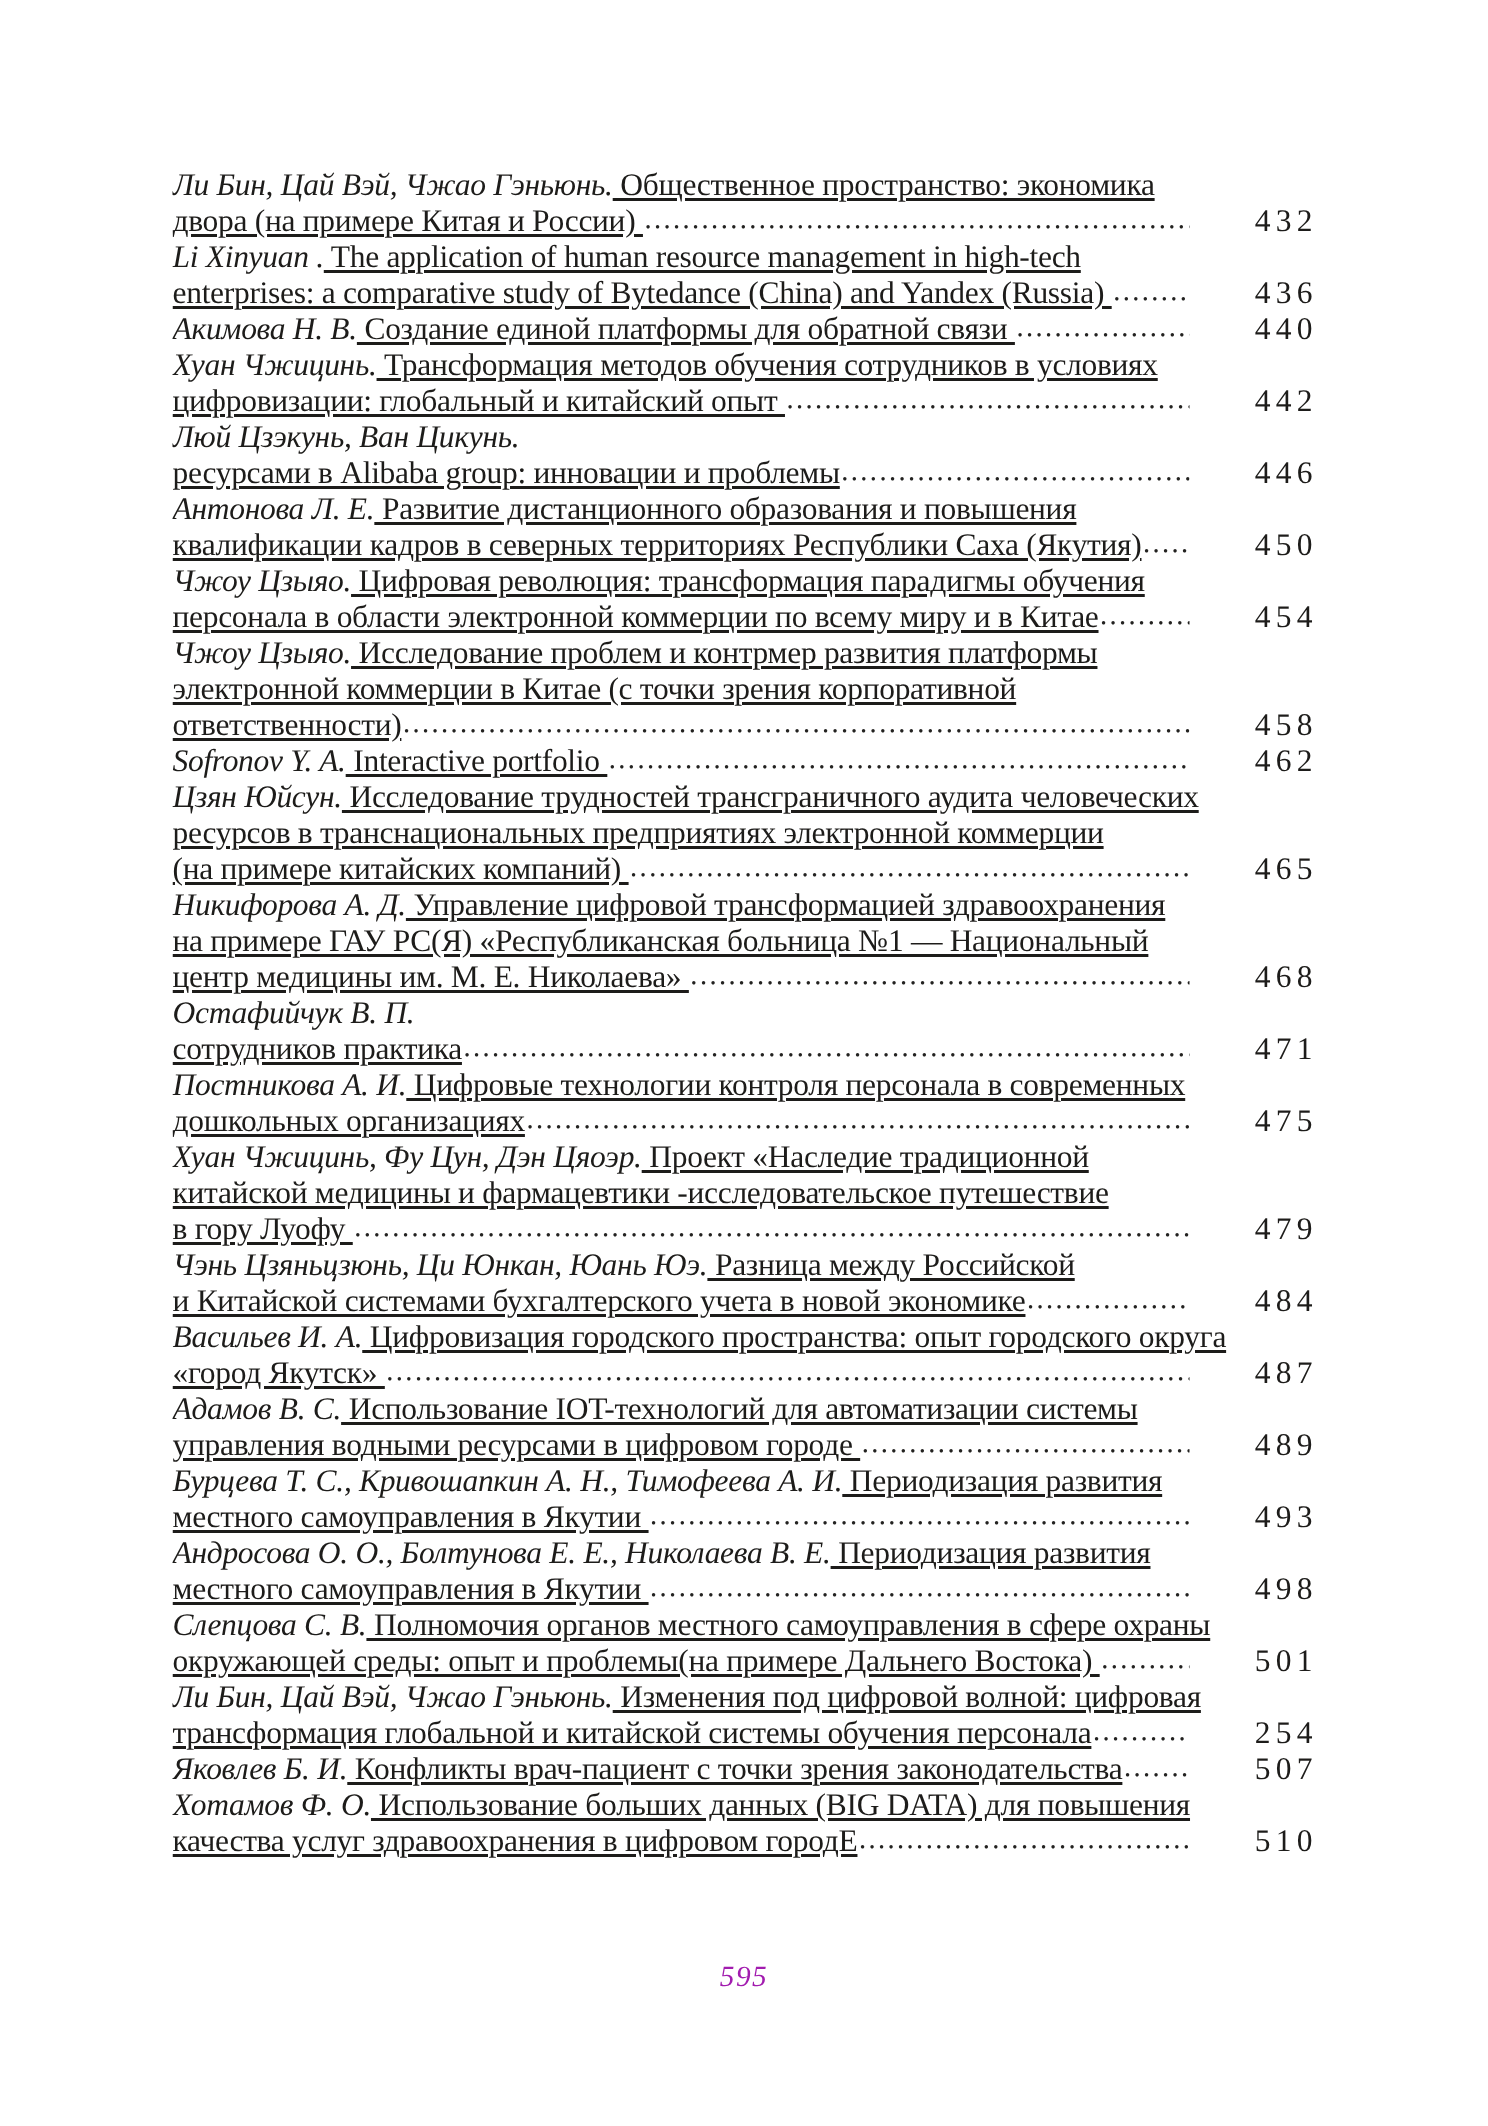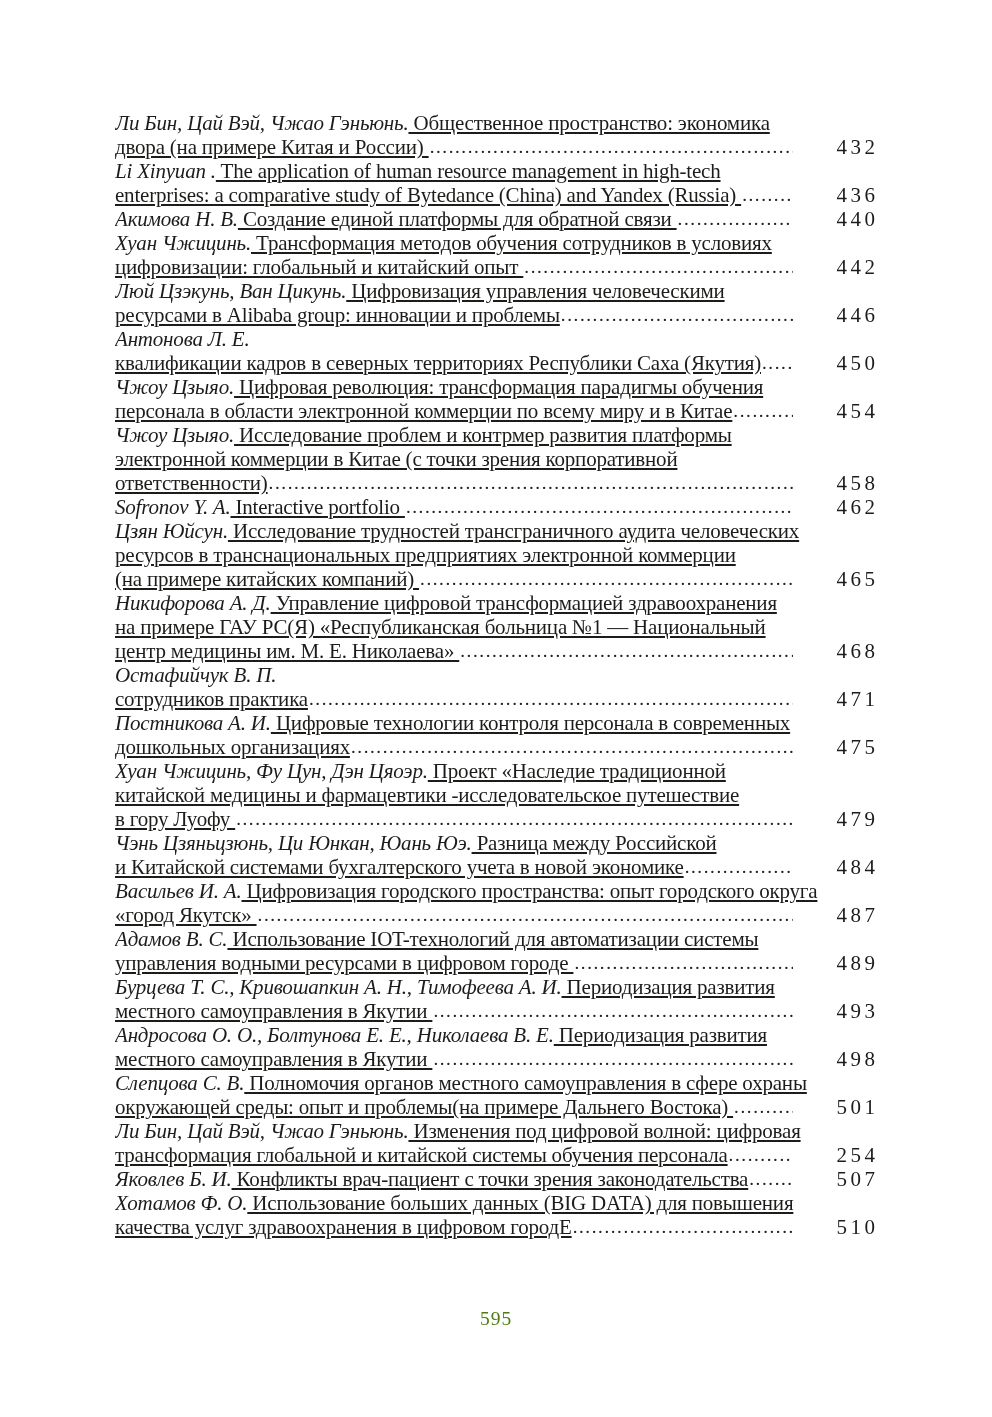--- a/index.html
+++ b/index.html
@@ -35,21 +35,22 @@
     padding: 0 1px 0 1px;
     color: #232220;
   }
   .pg { flex: 0 0 auto; letter-spacing: 3.5px; margin-right: -3.5px; margin-left: 44px; }
   .folio {
     position: absolute;
     top: 1308px; left: 0; width: 992px;
     text-align: center;
     font-size: 19.5px;
     letter-spacing: 1px;
-    color: #4d7c0f;
+    color: #a21caf;
+    font-style: italic;
   }
 </style>
 </head>
 <body>
 
 <div class="page">
   <main class="toc" id="toc">
       <div class="line">
         <span class="authors">Ли Бин, Цай Вэй, Чжао Гэньюнь.</span>
         <span class="text"> Общественное пространство: экономика</span>
@@ -78,29 +79,29 @@
         <span class="authors">Хуан Чжицинь.</span>
         <span class="text"> Трансформация методов обучения сотрудников в условиях</span>
       </div>
       <div class="line">
         <span class="text">цифровизации: глобальный и китайский опыт </span>
         <span class="leader">........................................................................................................................................................................................................</span>
         <span class="pg">442</span>
       </div>
       <div class="line">
         <span class="authors">Люй Цзэкунь, Ван Цикунь.</span>
-        <span class="text"> Цифровизация управления человеческими</span>
       </div>
       <div class="line">
         <span class="text">ресурсами в Alibaba group: инновации и проблемы</span>
         <span class="leader">........................................................................................................................................................................................................</span>
         <span class="pg">446</span>
       </div>
       <div class="line">
         <span class="authors">Антонова Л. Е.</span>
+        <span class="text"> Развитие дистанционного образования и повышения</span>
       </div>
       <div class="line">
         <span class="text">квалификации кадров в северных территориях Республики Саха (Якутия)</span>
         <span class="leader">........................................................................................................................................................................................................</span>
         <span class="pg">450</span>
       </div>
       <div class="line">
         <span class="authors">Чжоу Цзыяо.</span>
         <span class="text"> Цифровая революция: трансформация парадигмы обучения</span>
       </div>

